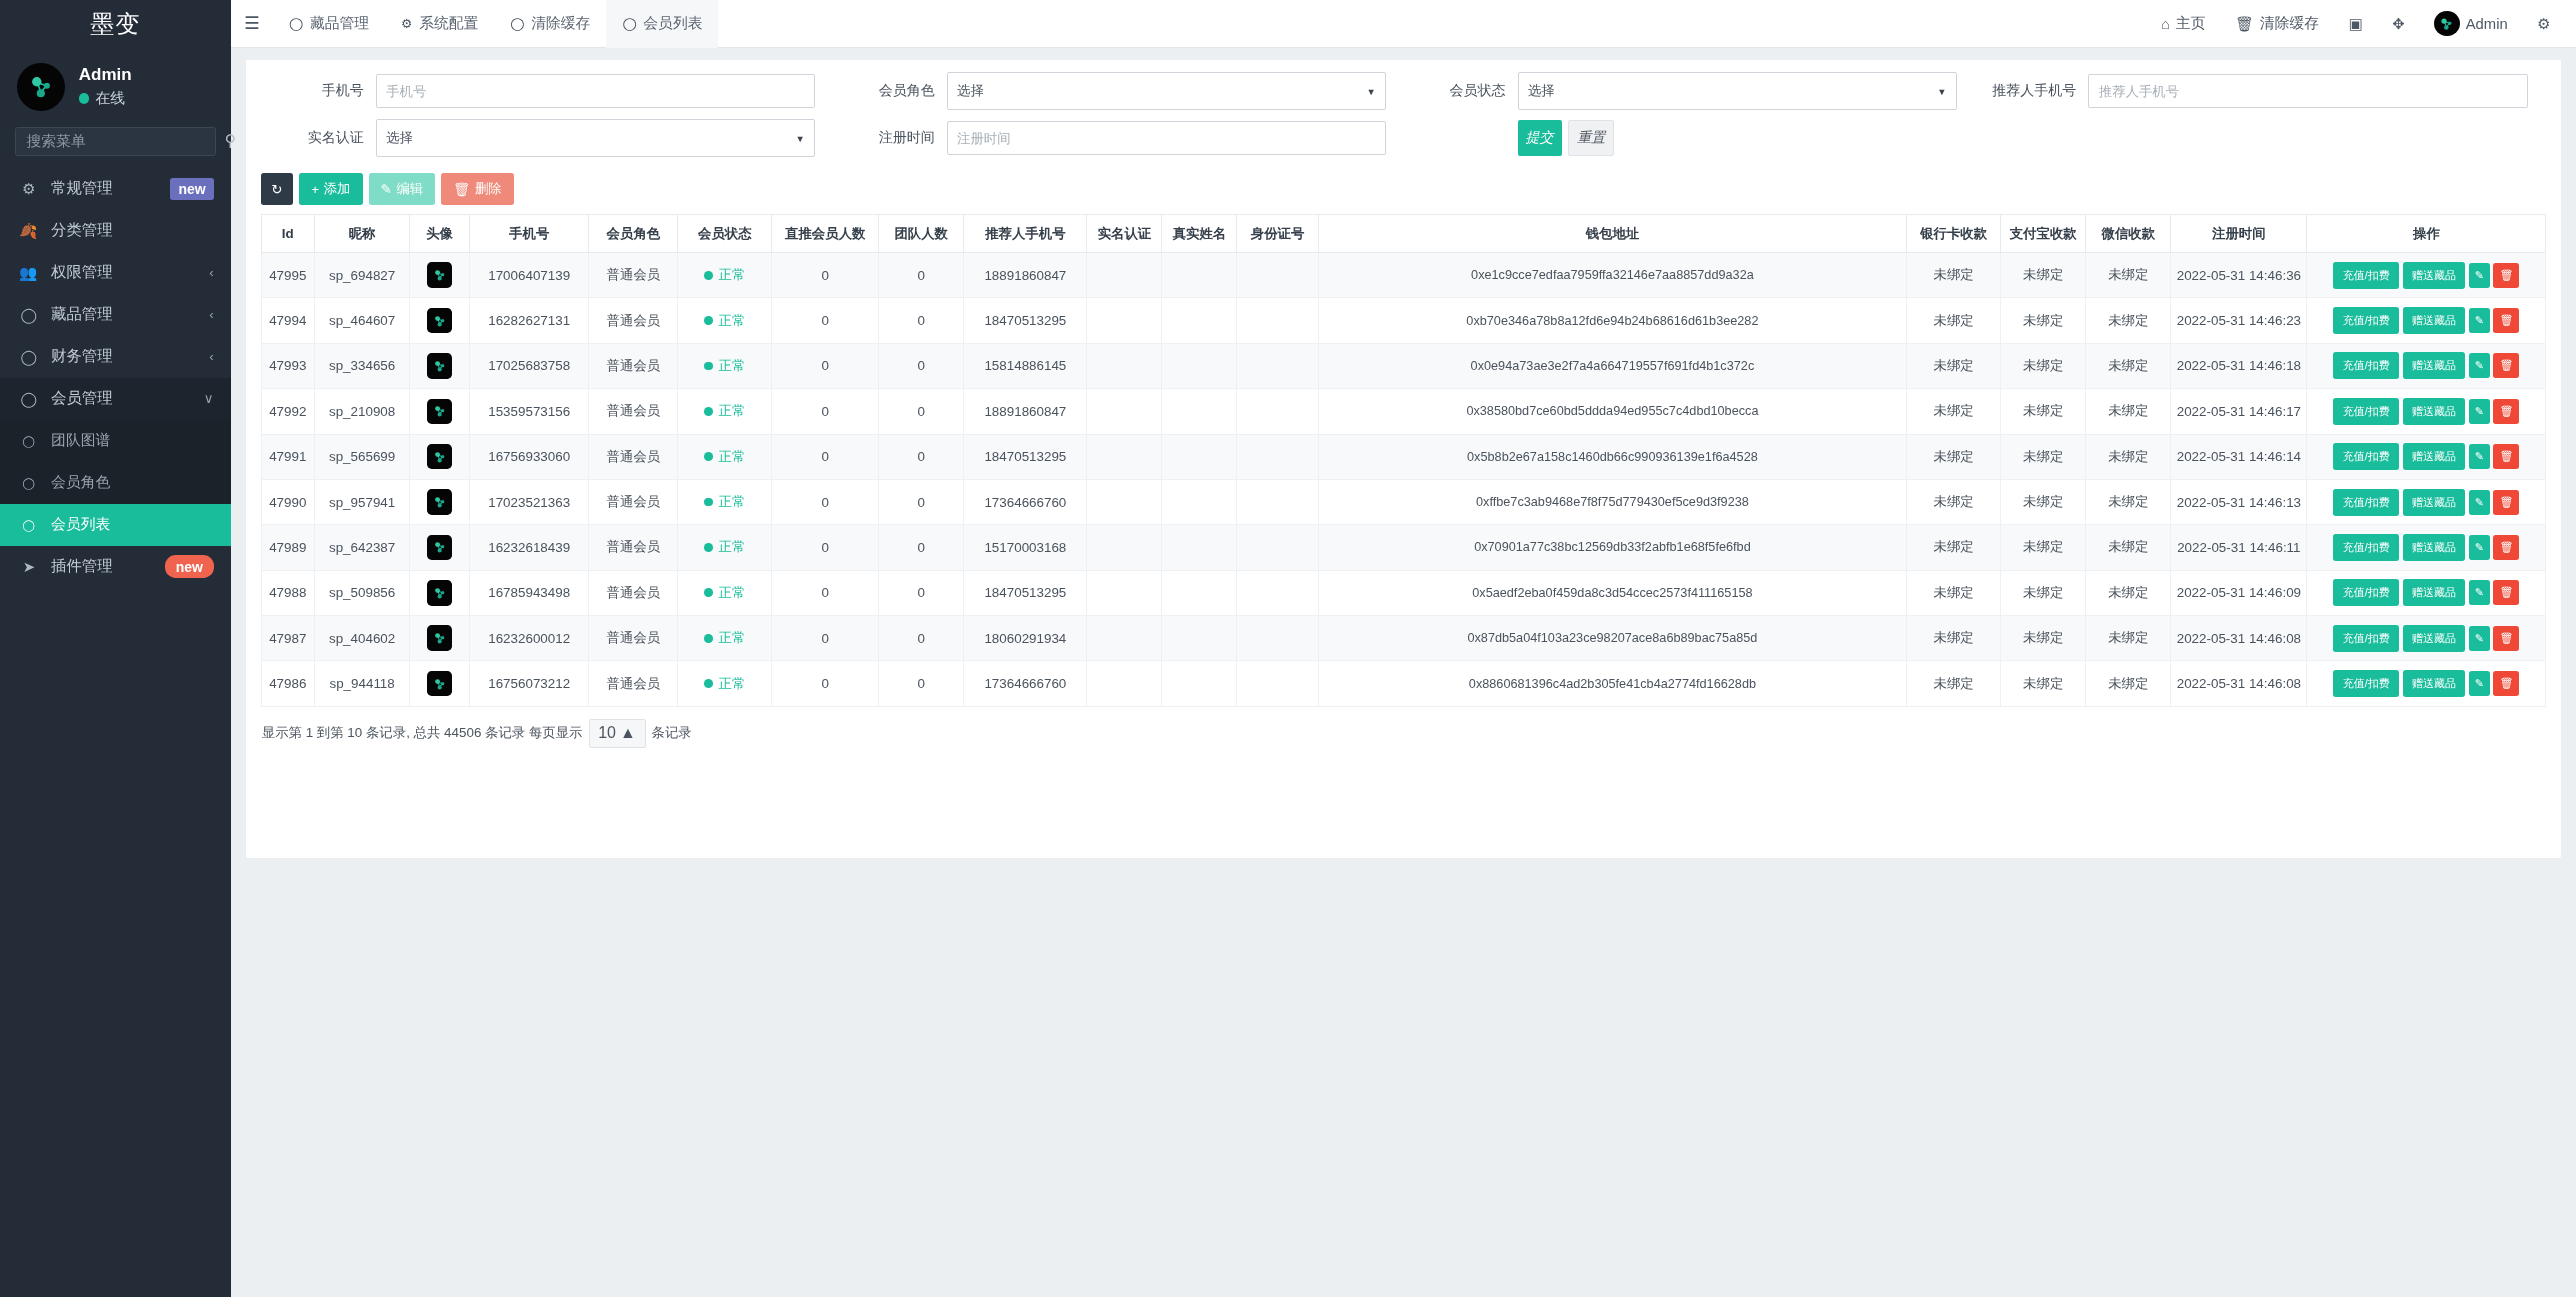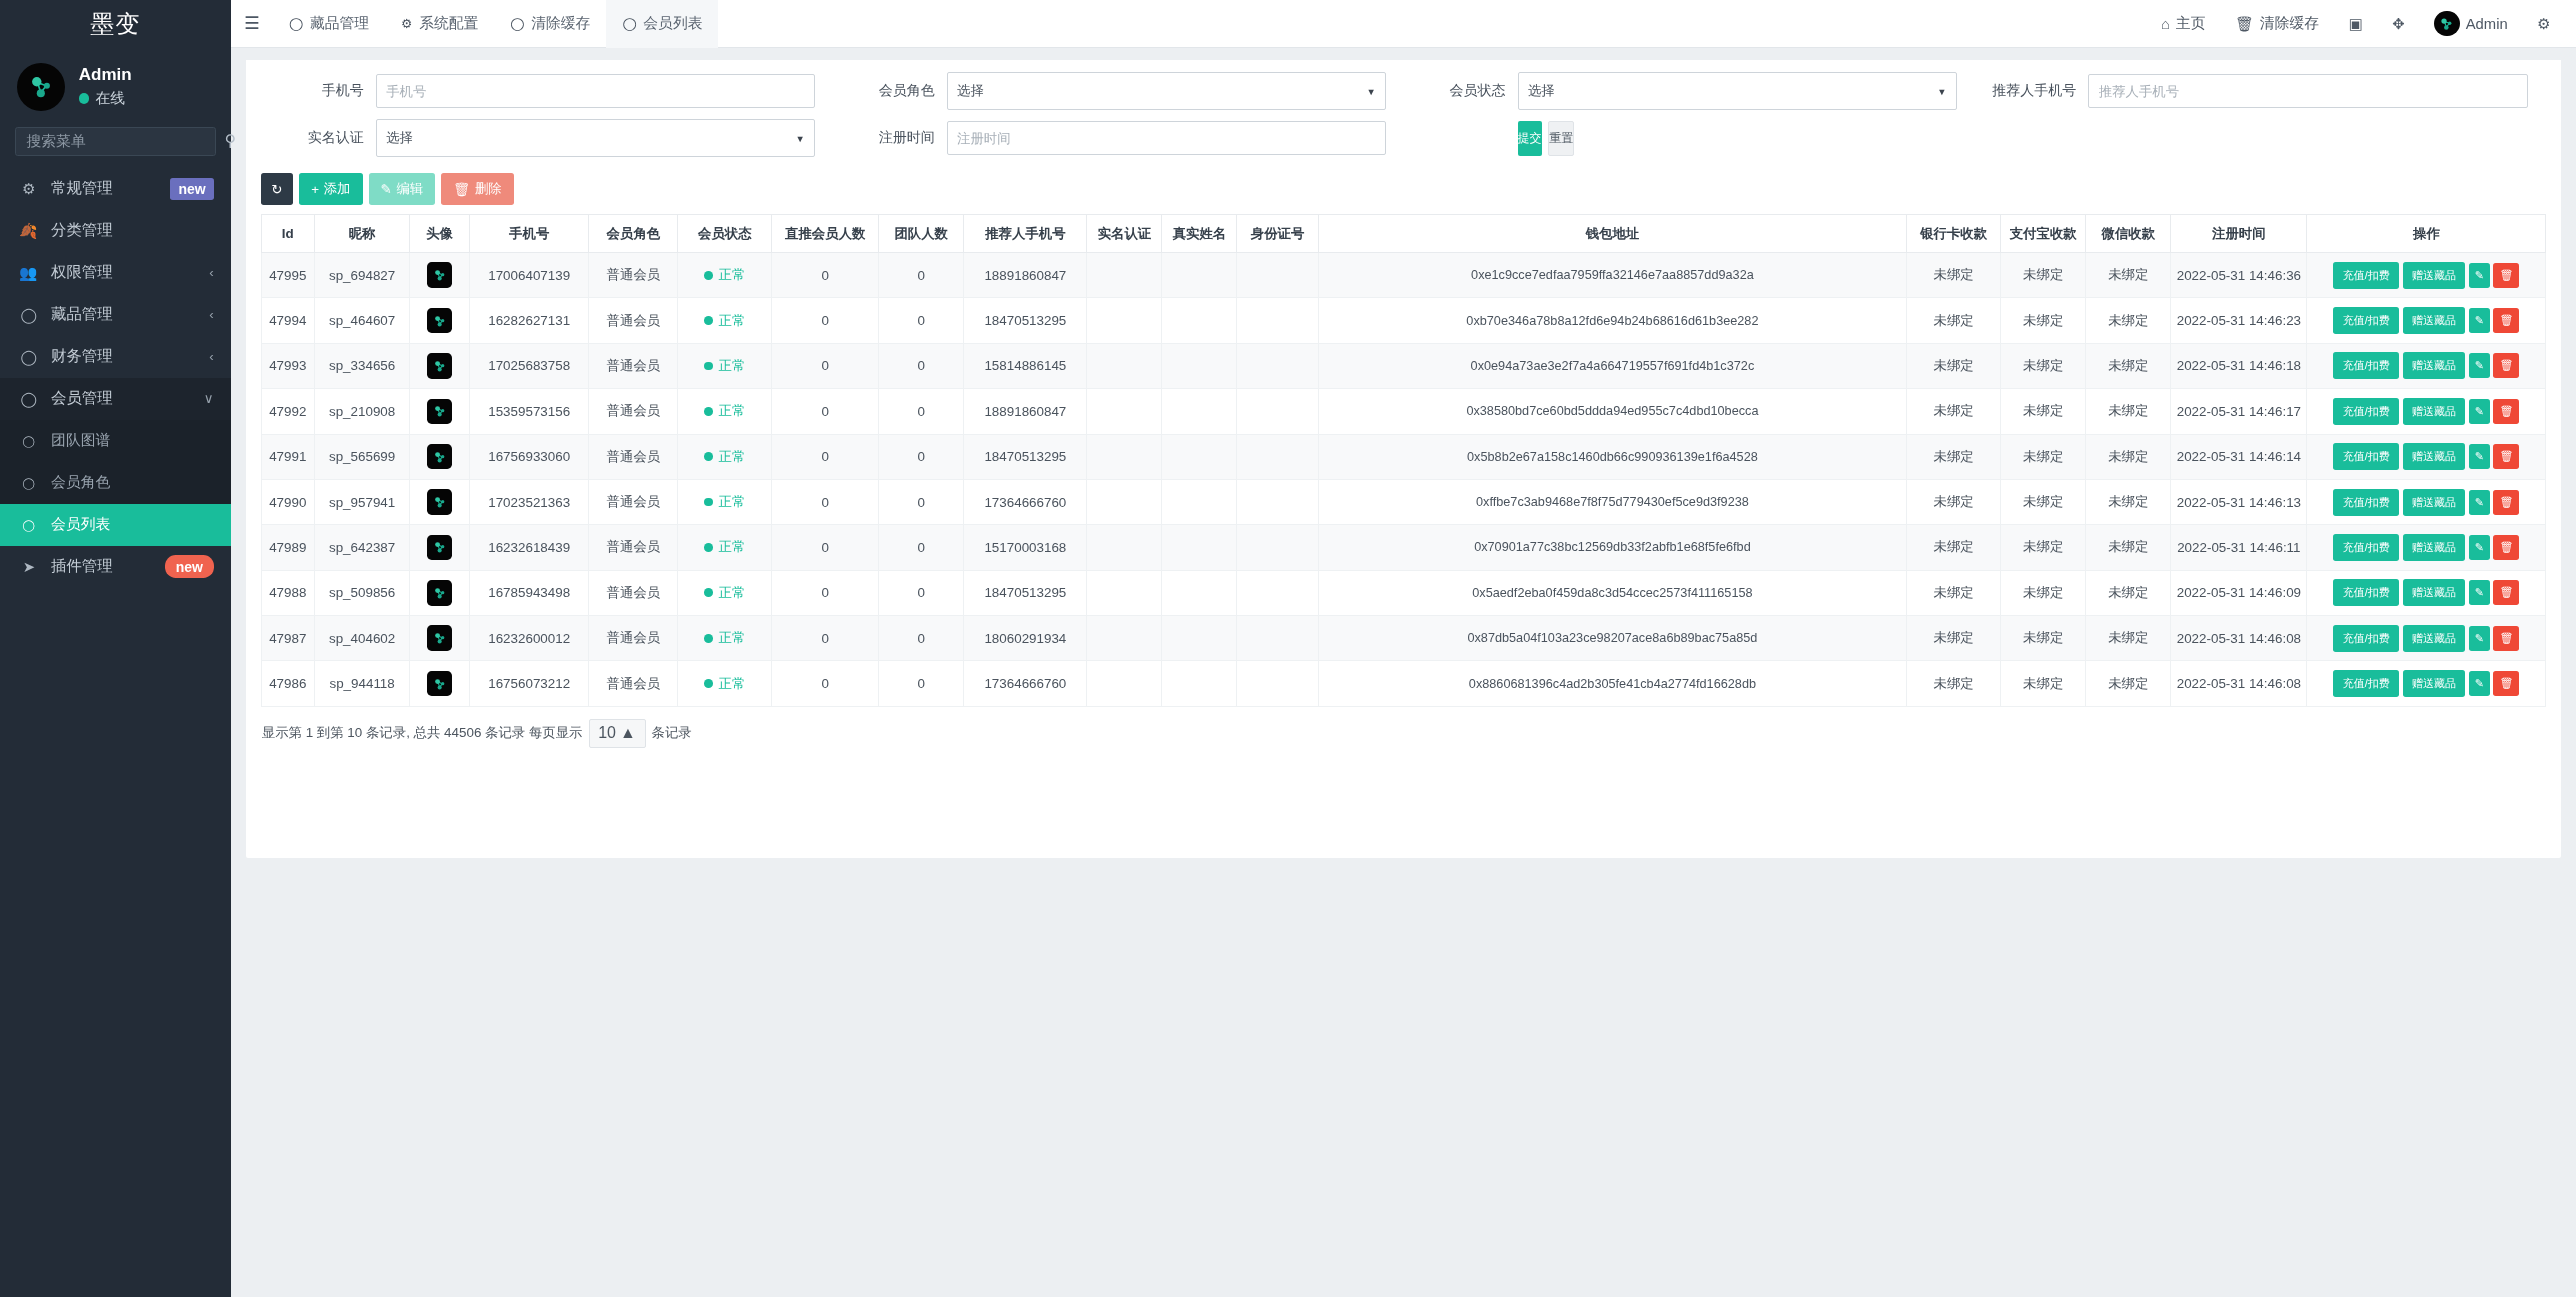--- a/index.html
+++ b/index.html
@@ -109,21 +109,21 @@
     font-family: inherit; outline: none;
   }
   .finput::placeholder { color: #a8b0b8; }
   .fselect {
     flex: 1; height: 38px; border: 0.7px solid #ced4da; border-radius: 2px;
     padding: 0 9.4px; font-size: 13.4px; color: #4a535e; background: #fff;
     display: flex; align-items: center; position: relative; cursor: pointer;
   }
   .fselect .caretd { position: absolute; right: 9.4px; font-size: 9.4px; color: #3b434d; }
   .fbtns { display: flex; gap: 6.7px; padding-left: 114px; }
-  .btn { border: 0; border-radius: 2px; font-size: 12px; padding: 8px 0; cursor: pointer; font-family: inherit; }
+  .btn { border: 0; border-radius: 2px; font-size: 14px; padding: 8px 8px; cursor: pointer; font-family: inherit; font-style: italic; }
   .btn-submit { background: #19bd9b; color: #fff; }
   .btn-reset { background: #eff1f3; color: #4e5862; border: 0.7px solid #dfe3e7; }
 
   .toolbar { display: flex; gap: 6px; padding: 5.4px 14.8px 9.4px 14.8px; background: #fff; }
   .tb {
     border: 0; border-radius: 2.7px; font-size: 13.4px; color: #fff; padding: 6.7px 12px;
     cursor: pointer; display: flex; align-items: center; gap: 4.7px; font-family: inherit;
   }
   .tb-refresh { background: #2e3a46; padding: 6.7px 10.7px; }
   .tb-add { background: #19bd9b; }

